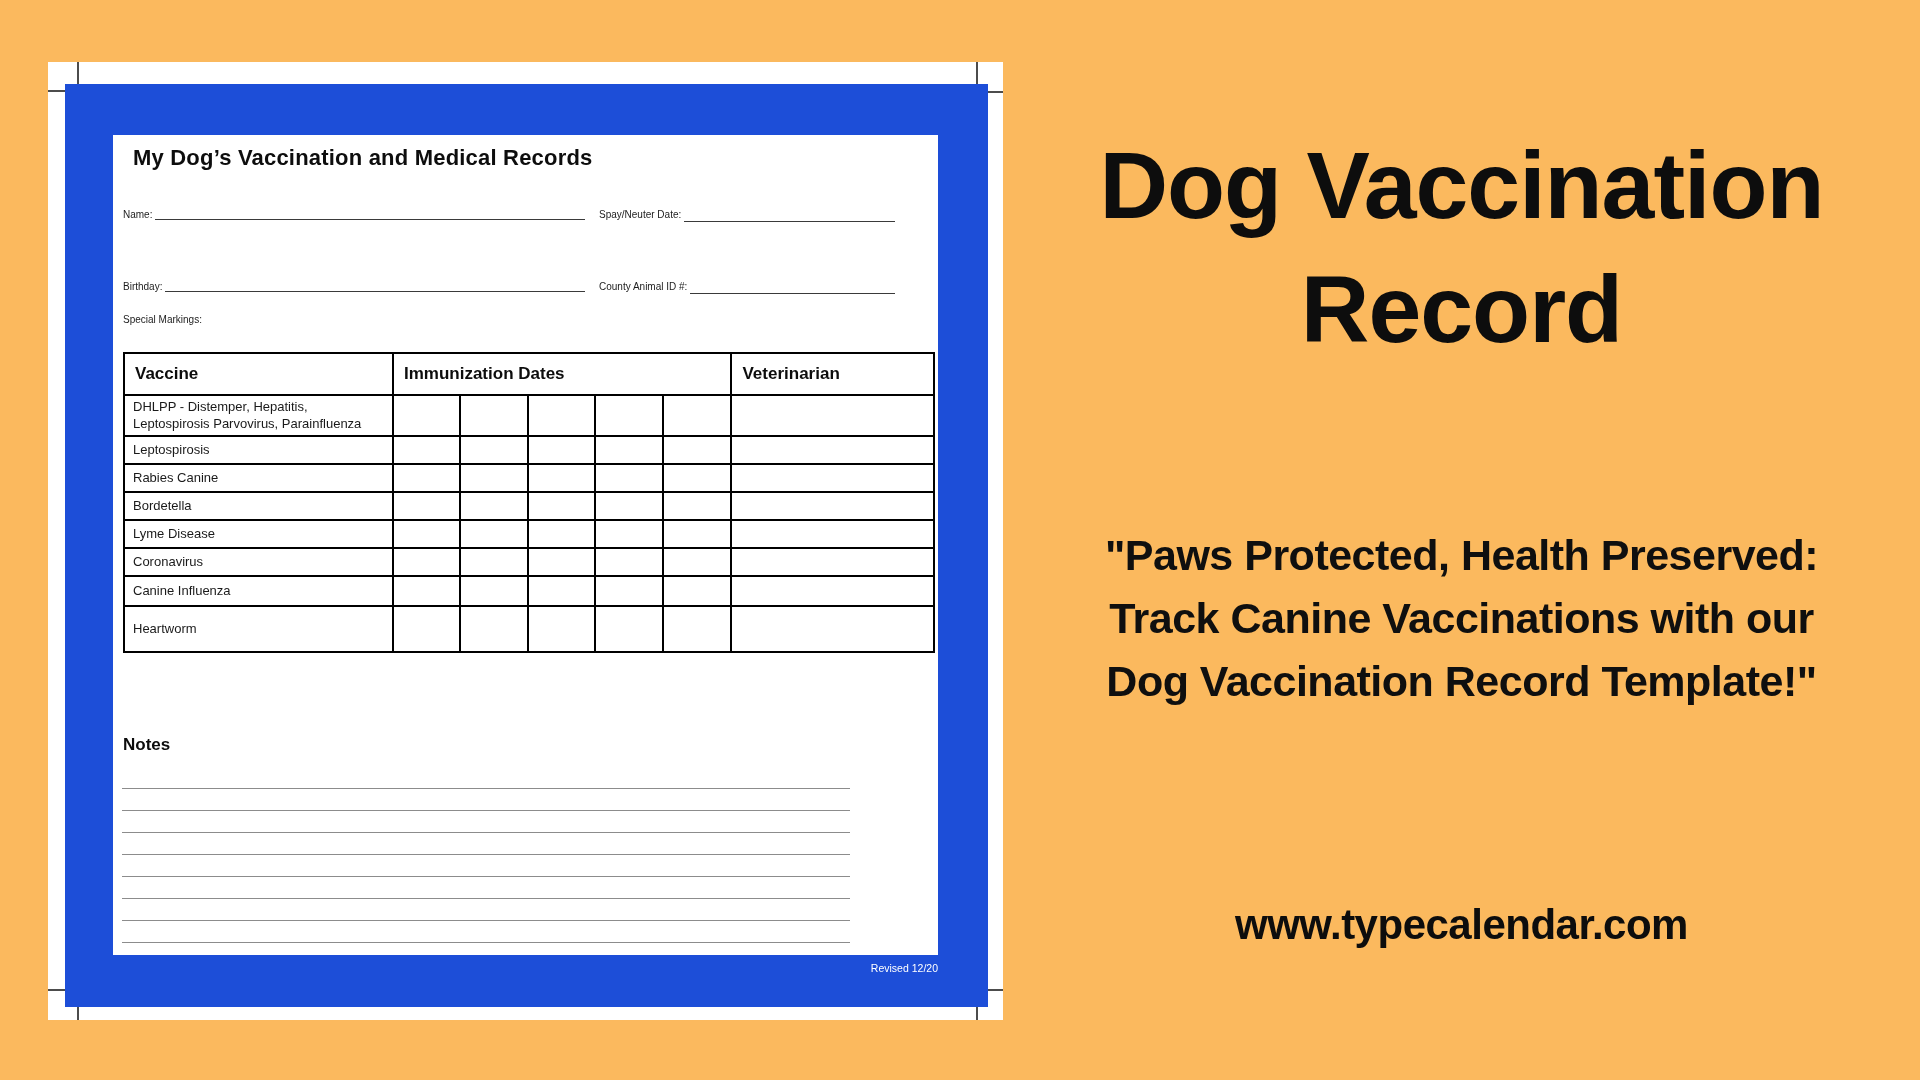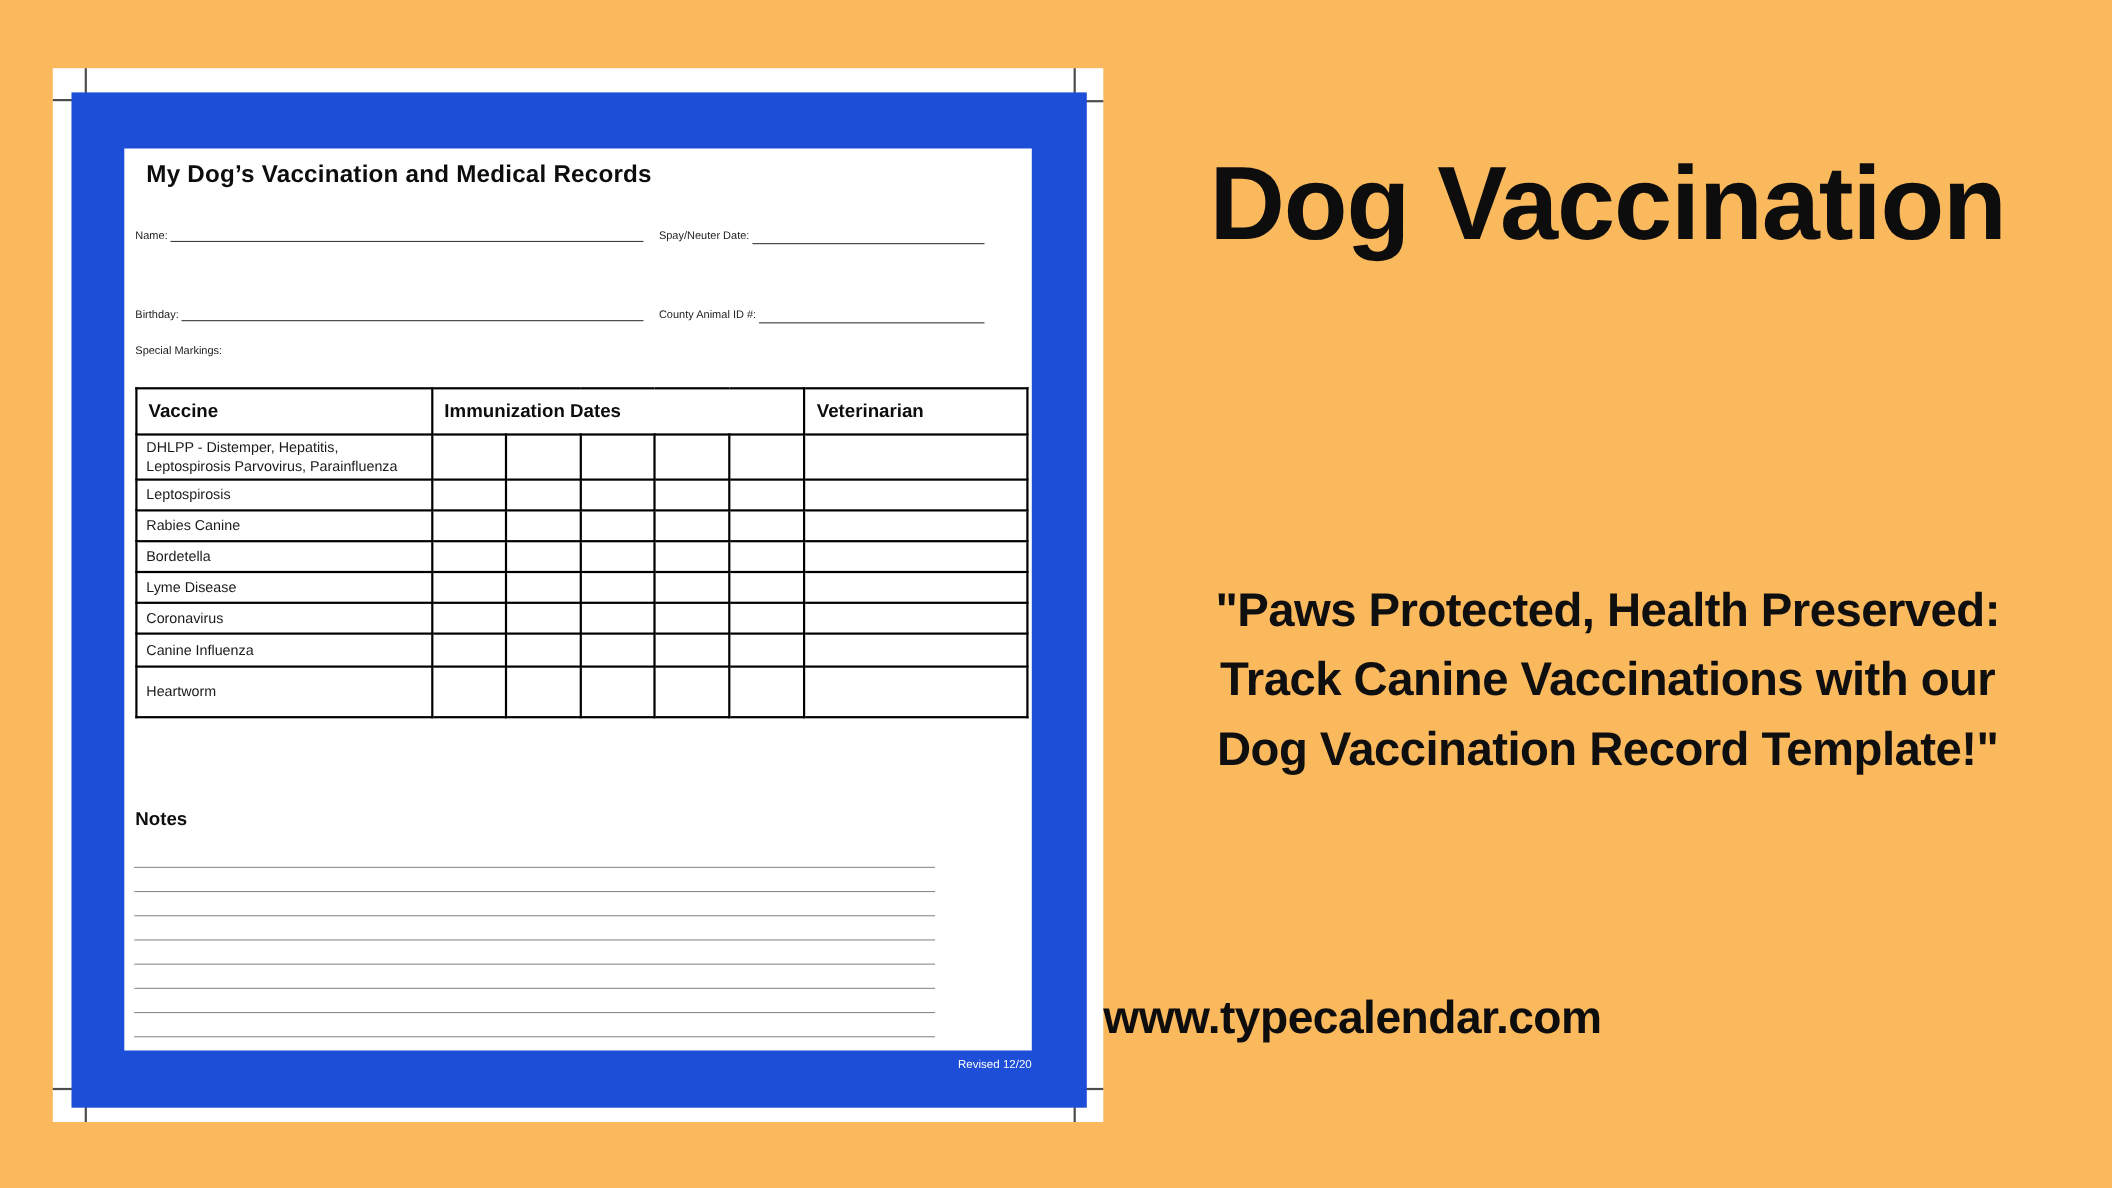--- a/index.html
+++ b/index.html
@@ -97,21 +97,21 @@
     text-align: center; font-weight: bold; font-size: 95px;
     line-height: 1.3; color: #0d0d0d; letter-spacing: -1px;
   }
   .promo-quote {
     position: absolute; top: 524px; left: 0; width: 100%;
     text-align: center; font-weight: bold; font-size: 43px;
     line-height: 1.47; color: #0f0f0f; letter-spacing: -0.5px;
   }
   .promo-site {
     position: absolute; top: 901px; left: 0; width: 100%;
-    font-weight: bold; font-size: 42px;
+    text-align: center; font-weight: bold; font-size: 42px;
     color: #0d0d0d; letter-spacing: -0.5px;
   }
 </style>
 </head>
 <body>
 
 <div class="sheet">
   <div class="crop-mark cm-tl-v"></div>
   <div class="crop-mark cm-tl-h"></div>
   <div class="crop-mark cm-tr-v"></div>
@@ -261,20 +261,21 @@
       </div>
     </div>
 
     <div class="revised">Revised 12/20</div>
   </div>
 </div>
 
 <div class="promo">
   <div class="promo-title">
     <div>Dog Vaccination</div>
+    <div>Record</div>
   </div>
   <div class="promo-quote">
     <div>"Paws Protected, Health Preserved:</div>
     <div>Track Canine Vaccinations with our</div>
     <div>Dog Vaccination Record Template!"</div>
   </div>
   <div class="promo-site">www.typecalendar.com</div>
 </div>
 
 </body></html>

